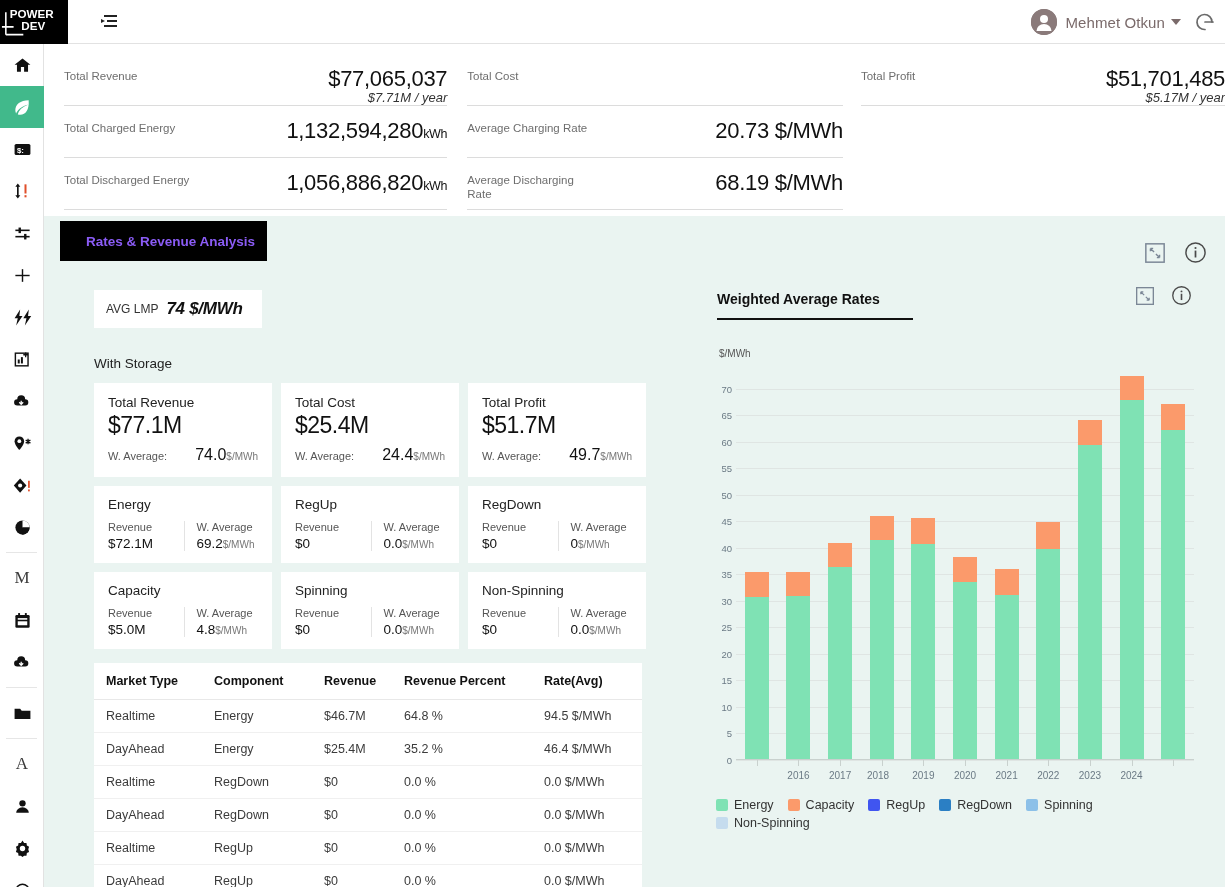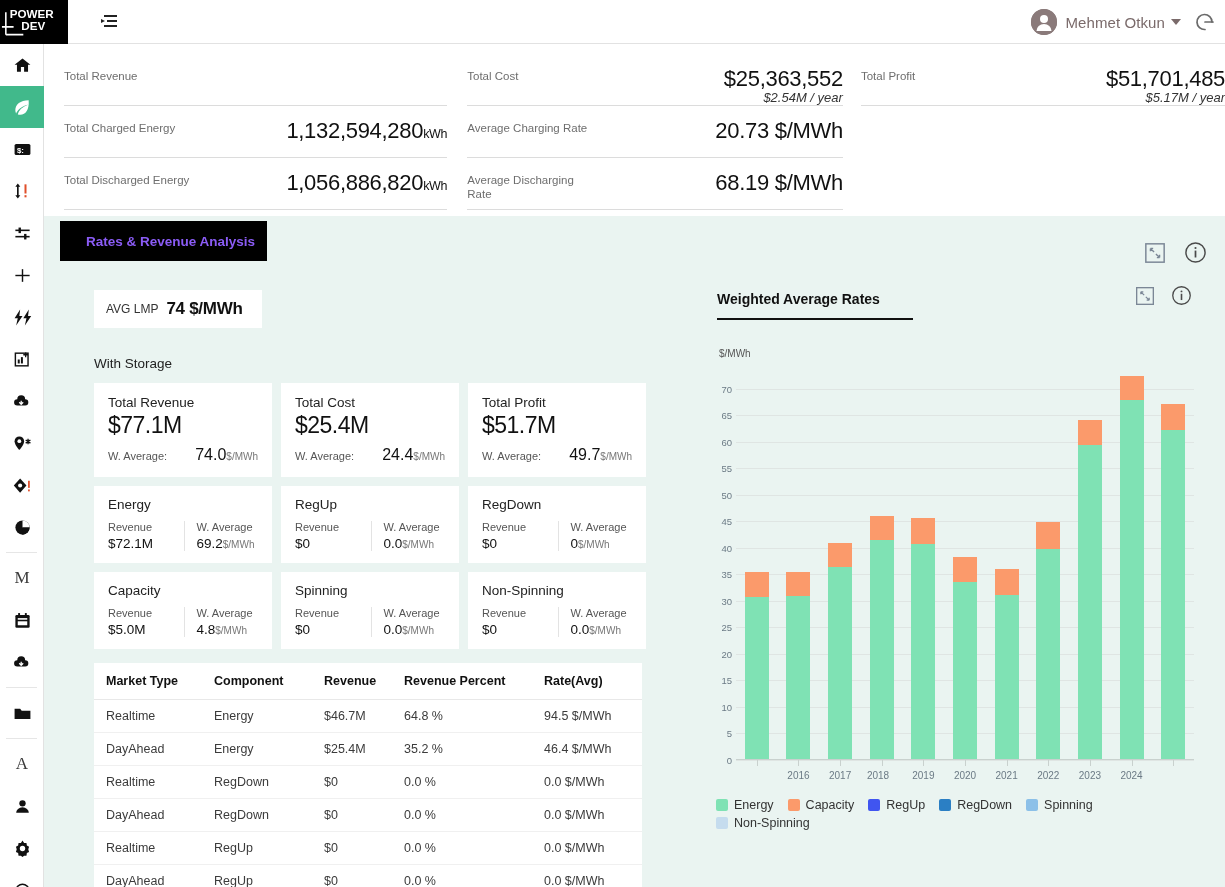--- a/index.html
+++ b/index.html
@@ -46,21 +46,21 @@
   .panel { position:absolute; left:44px; top:216px; width:1181px; height:671px; background:#eaf4f1; }
   .panel-tab { position:absolute; left:16px; top:5px; width:207px; height:40px; background:#000; color:#8b5cf6;
                font-size:13.5px; font-weight:bold; display:flex; align-items:center; padding-left:26px; }
   .panel-icons { position:absolute; right:18px; top:25px; display:flex; gap:18px; align-items:center; }
   .ico-btn { cursor:pointer; }
 
   
   .left-col { position:absolute; left:50px; top:74px; width:598px; }
   .avg-lmp { width:168px; height:38px; background:#fff; display:flex; align-items:center; gap:8px; padding-left:12px; }
   .avg-lmp-lbl { font-size:12px; color:#333; }
-  .avg-lmp-val { font-size:17px; color:#111; font-weight:bold; letter-spacing:-.3px;}
+  .avg-lmp-val { font-size:17px; color:#111; font-weight:bold; letter-spacing:-.3px;font-style:italic;}
   .with-storage { font-size:13.5px; color:#222; margin-top:28px; }
 
   .card-grid { margin-top:12px; display:grid; grid-template-columns:repeat(3, 178px); gap:9px; }
   .card { background:#fff; padding:12px 14px 13px 14px; }
   .card .c-title { font-size:13.5px; color:#222; }
   .card .c-big { font-size:23px; color:#111; letter-spacing:-.5px; margin-top:2px; }
   .card .c-foot { display:flex; justify-content:space-between; align-items:baseline; margin-top:7px; }
   .card .c-foot .lbl { font-size:11px; color:#555; }
   .card .c-foot .num { font-size:16px; color:#111; }
   .card .c-foot .num .u { font-size:10px; color:#777; }
@@ -277,42 +277,42 @@
           <rect x="2.5" y="14" width="4" height="6" rx="1.6" fill="#111"></rect>
           <rect x="17.5" y="14" width="4" height="6" rx="1.6" fill="#111"></rect>
         </svg>
     </div>
   </div>
 
   <div class="kpi-strip">
     <div class="kpi-col c1">
       <div class="kpi-row">
         <div class="kpi-label">Total Revenue</div>
+        <div class="kpi-val-wrap">
+          <div class="kpi-val"><span>$77,065,037</span><span class="unit"></span></div>
+          <div class="kpi-sub">$7.71M / year</div>
+        </div>
       </div>
       <div class="kpi-row">
         <div class="kpi-label">Total Charged Energy</div>
         <div class="kpi-val-wrap">
           <div class="kpi-val"><span>1,132,594,280</span><span class="unit">kWh</span></div>
         </div>
       </div>
       <div class="kpi-row">
         <div class="kpi-label">Total Discharged Energy</div>
         <div class="kpi-val-wrap">
           <div class="kpi-val"><span>1,056,886,820</span><span class="unit">kWh</span></div>
         </div>
       </div>
     </div>
 
     <div class="kpi-col c2">
       <div class="kpi-row">
         <div class="kpi-label">Total Cost</div>
-        <div class="kpi-val-wrap">
-          <div class="kpi-val">$25,363,552</div>
-          <div class="kpi-sub">$2.54M / year</div>
-        </div>
       </div>
       <div class="kpi-row">
         <div class="kpi-label">Average Charging Rate</div>
         <div class="kpi-val-wrap">
           <div class="kpi-val">20.73 $/MWh</div>
         </div>
       </div>
       <div class="kpi-row">
         <div class="kpi-label">Average Discharging Rate</div>
         <div class="kpi-val-wrap">

